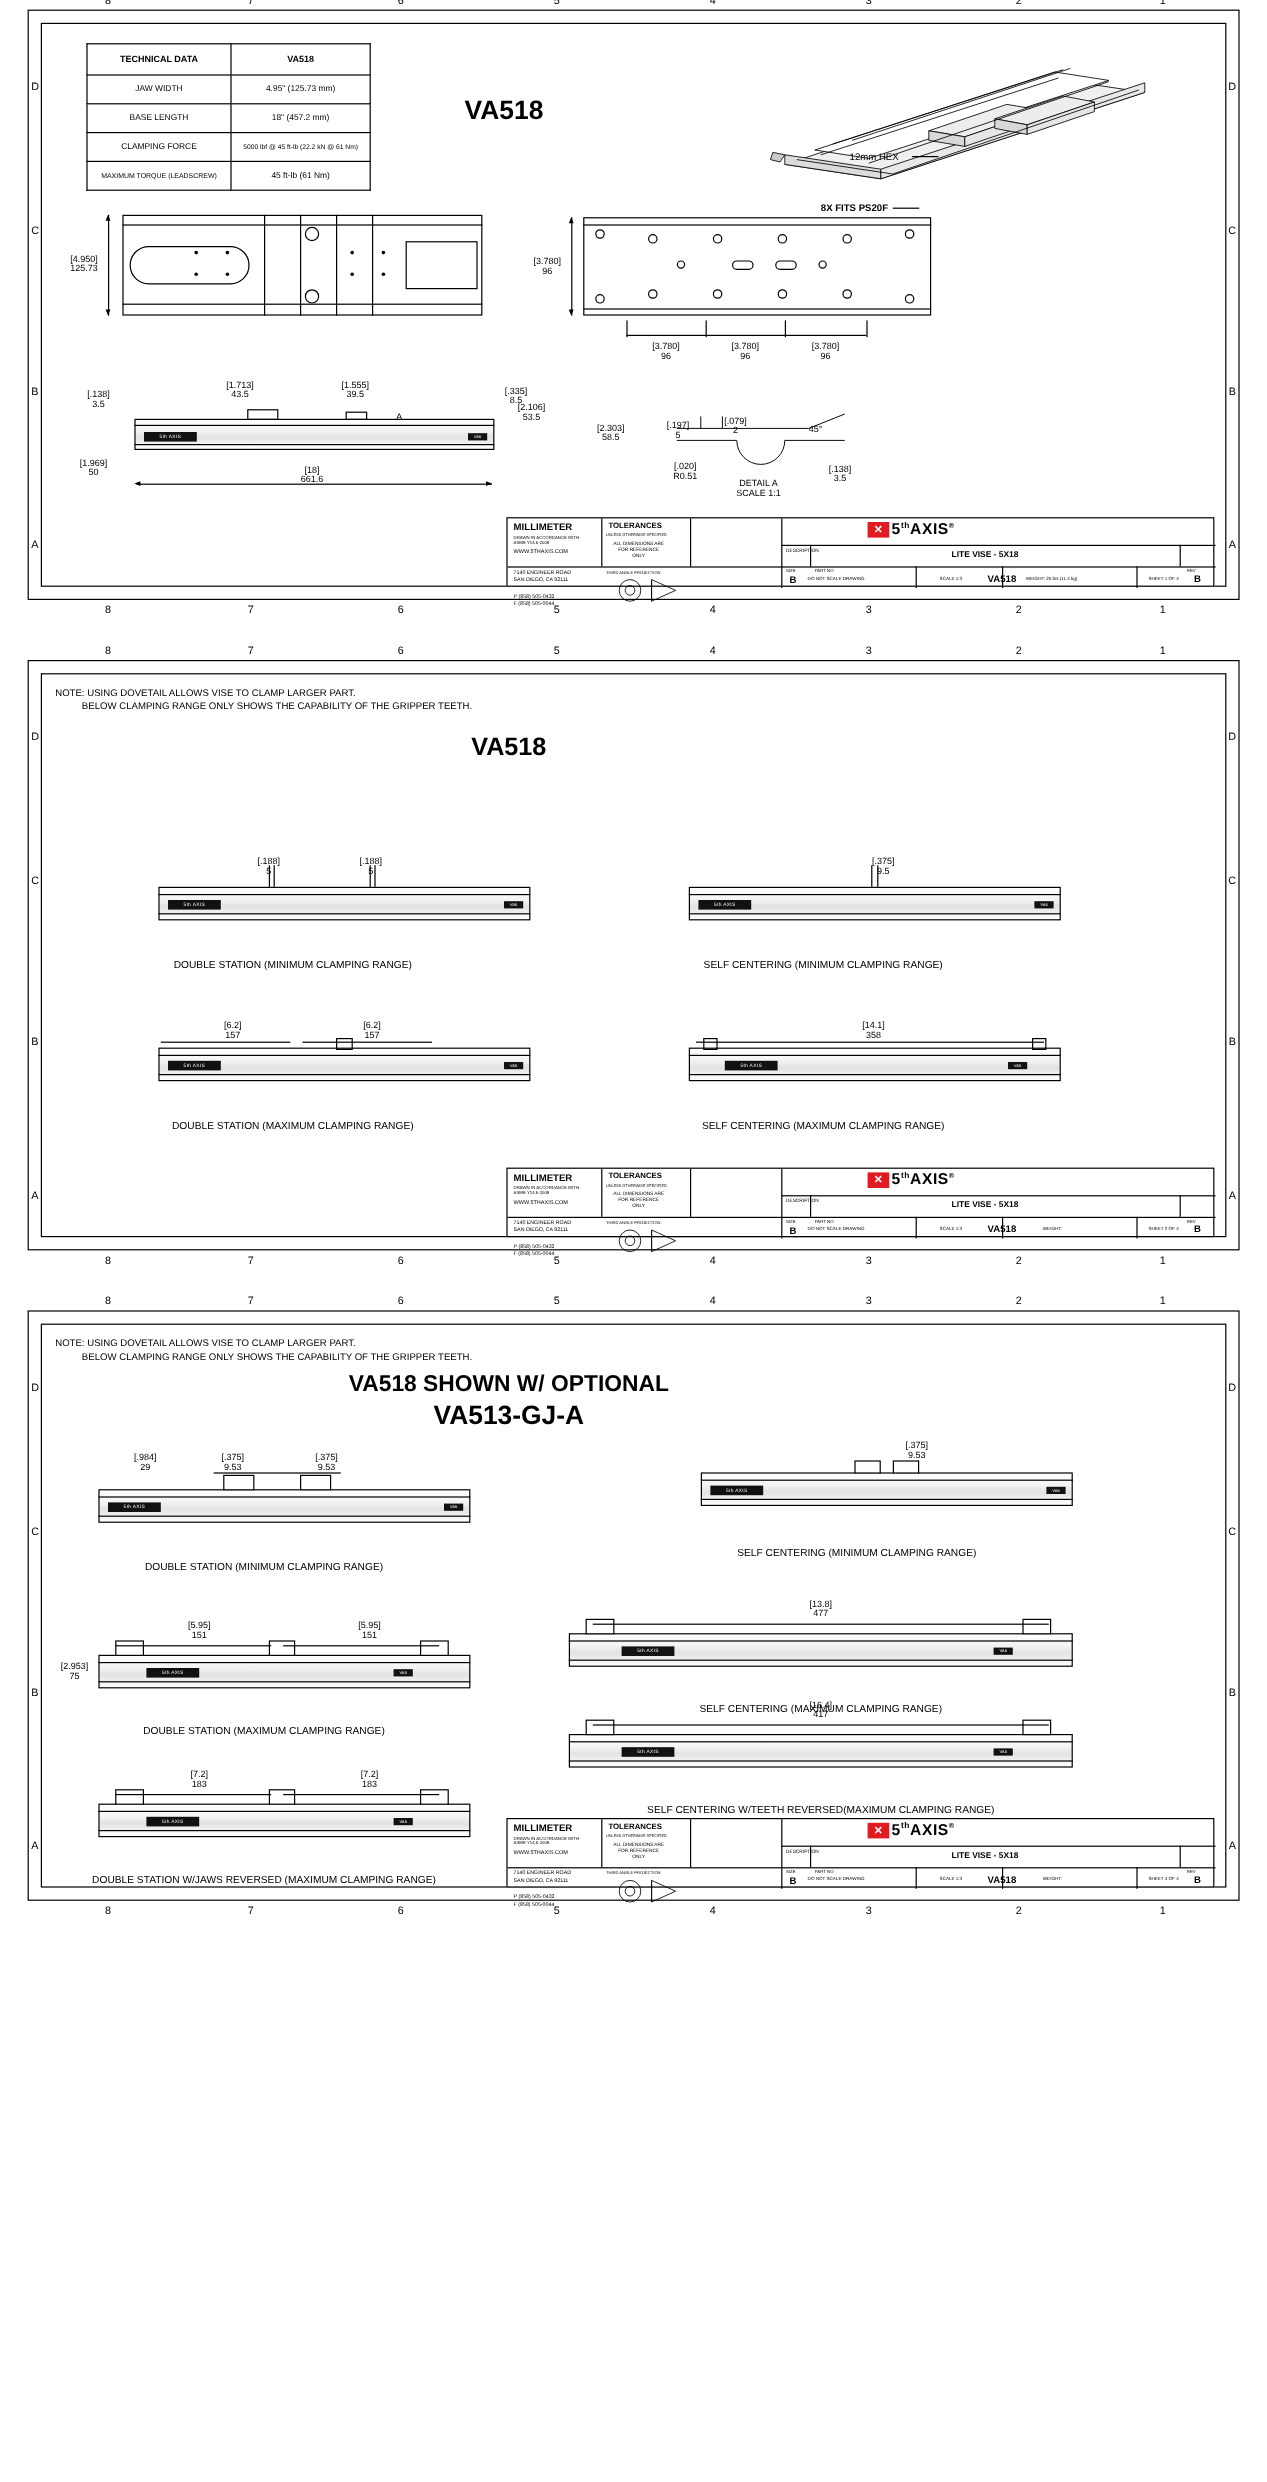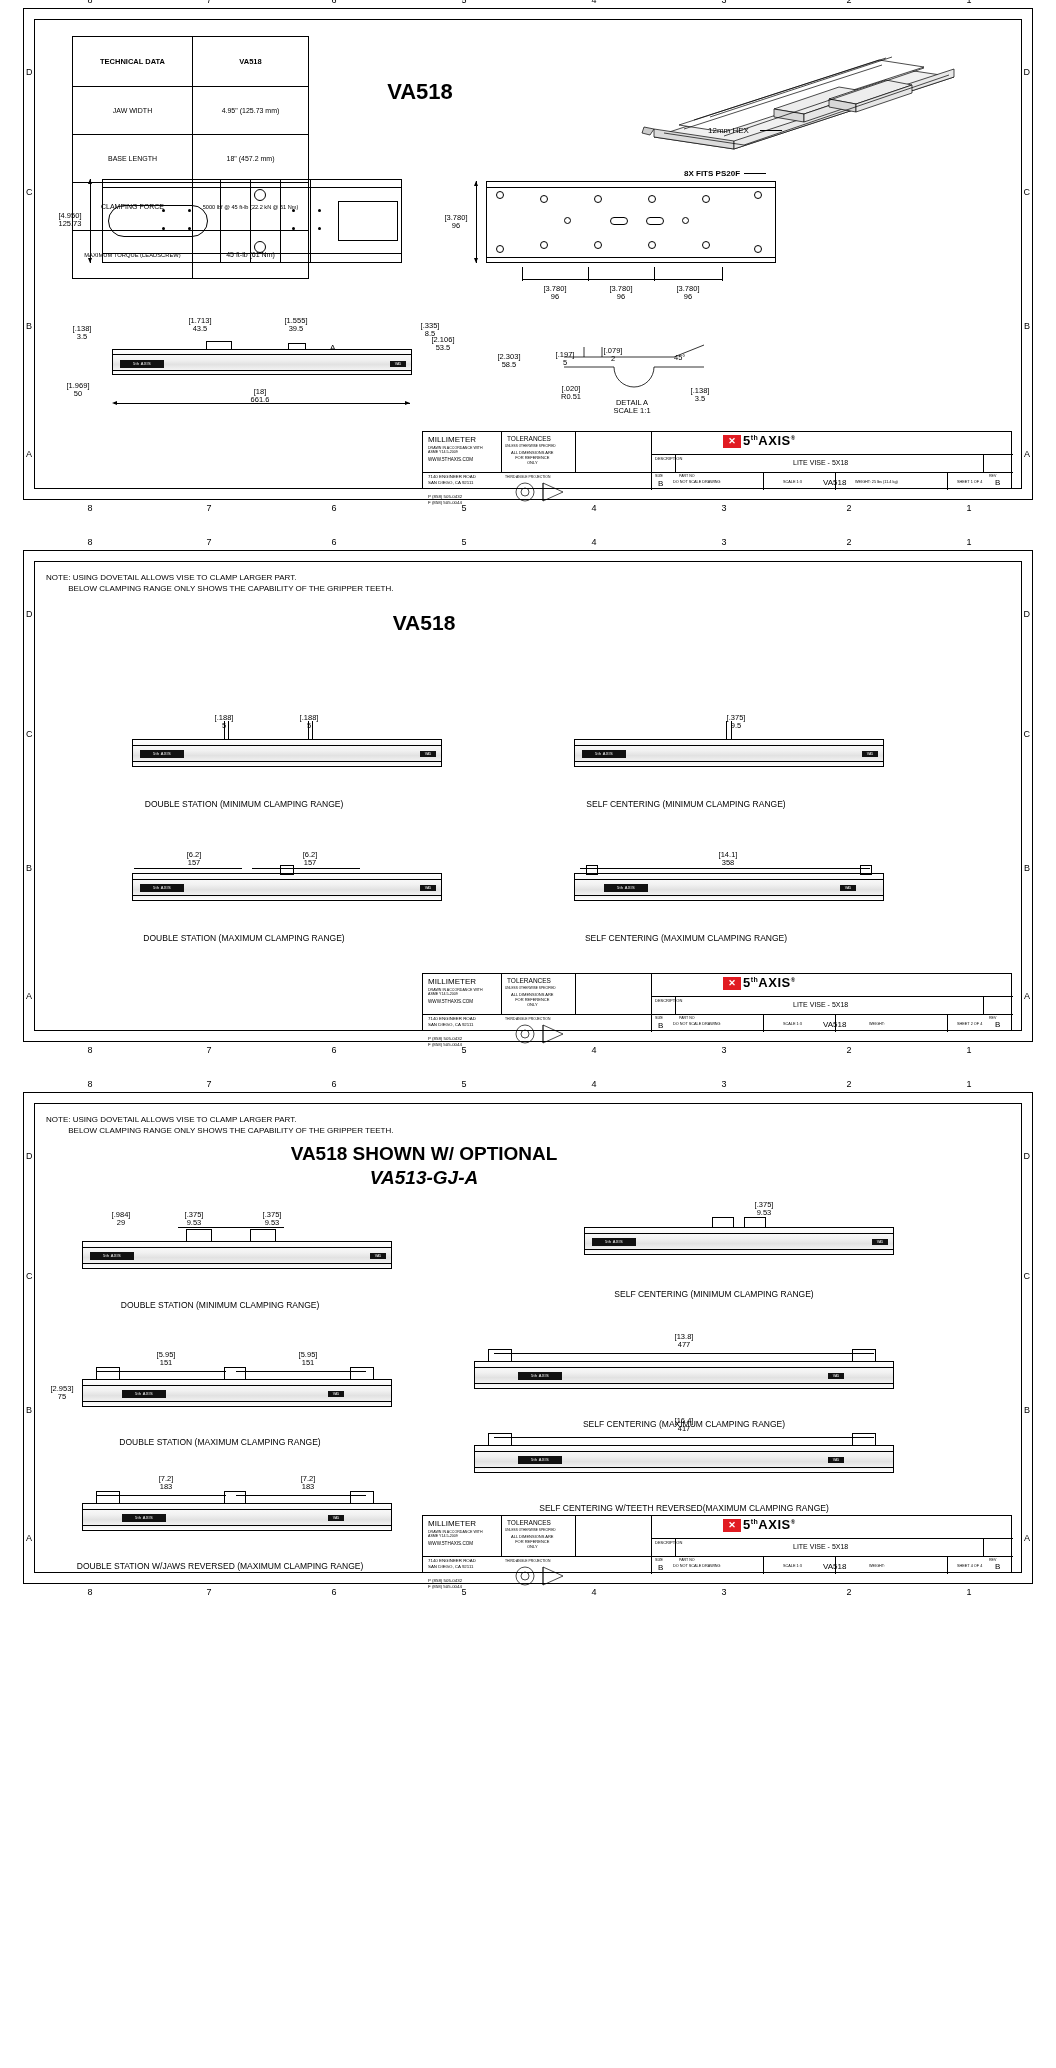--- a/index.html
+++ b/index.html
@@ -76,40 +76,40 @@
   }
 
   
   table.tech {
     position: absolute;
     border-collapse: collapse;
     font-size: 7px;
   }
   table.tech td, table.tech th {
     border: 0.8px solid #000;
-    padding: 20px 4px;
+    padding: 8px 4px;
     color: #000;
     font-weight: normal;
     text-align: center;
     white-space: nowrap;
   }
   table.tech tr.hdr td { font-weight: bold; font-size: 7.5px; }
   table.tech td.l { text-align: center; }
 
   
   .titleblock {
     position: absolute;
     border: 1.2px solid #000;
     font-size: 5.2px;
     color: #000;
     background: #fff;
   }
   .tb-line { position: absolute; background: #000; }
   .tb-t { position: absolute; white-space: pre; line-height: 1.25; }
-  .tb-bold { font-weight: normal; }
+  .tb-bold { font-weight: bold; }
   .logo-x {
     position: absolute;
     background: #e11b22;
     color: #fff;
     font-weight: bold;
     text-align: center;
     font-size: 9px;
     line-height: 12px;
   }
   .logo-text {
@@ -614,21 +614,21 @@
   <div class="txt" style="left:2px;top:312px;font-size:9px;">B</div>
   <div class="txt" style="left:2px;top:440px;font-size:9px;">A</div>
   <div class="txt" style="right:2px;top:58px;font-size:9px;">D</div>
   <div class="txt" style="right:2px;top:178px;font-size:9px;">C</div>
   <div class="txt" style="right:2px;top:312px;font-size:9px;">B</div>
   <div class="txt" style="right:2px;top:440px;font-size:9px;">A</div>
 
   <div class="note" style="left:22px;top:22px;">NOTE: USING DOVETAIL ALLOWS VISE TO CLAMP LARGER PART.
           BELOW CLAMPING RANGE ONLY SHOWS THE CAPABILITY OF THE GRIPPER TEETH.</div>
   <div class="label-big" style="left:400px;top:50px;font-size:19px;">VA518 SHOWN W/ OPTIONAL</div>
-  <div class="label-big" style="left:400px;top:74px;font-size:19px;font-style:italic;">VA513-GJ-A</div>
+  <div class="label-big" style="left:400px;top:74px;font-size:22px;">VA513-GJ-A</div>
 
   <div style="position:absolute;left:58px;top:148px;width:310px;height:34px;">
     <div class="box" style="left:104px;top:-12px;width:26px;height:14px;"></div>
     <div class="box" style="left:168px;top:-12px;width:26px;height:14px;"></div>
     <div class="ln hl" style="left:96px;top:-14px;width:106px;"></div>
     <div class="bar-grad" style="left:0;top:0;width:310px;height:28px;"></div>
     <div class="ln hl" style="left:0;top:6px;width:310px;"></div>
     <div class="ln hl" style="left:0;top:22px;width:310px;"></div>
     <div class="hatchlogo" style="left:8px;top:11px;width:44px;height:8px;">5th AXIS</div>
     <div class="smalllogo" style="left:288px;top:12px;width:16px;height:6px;">VA5</div>

